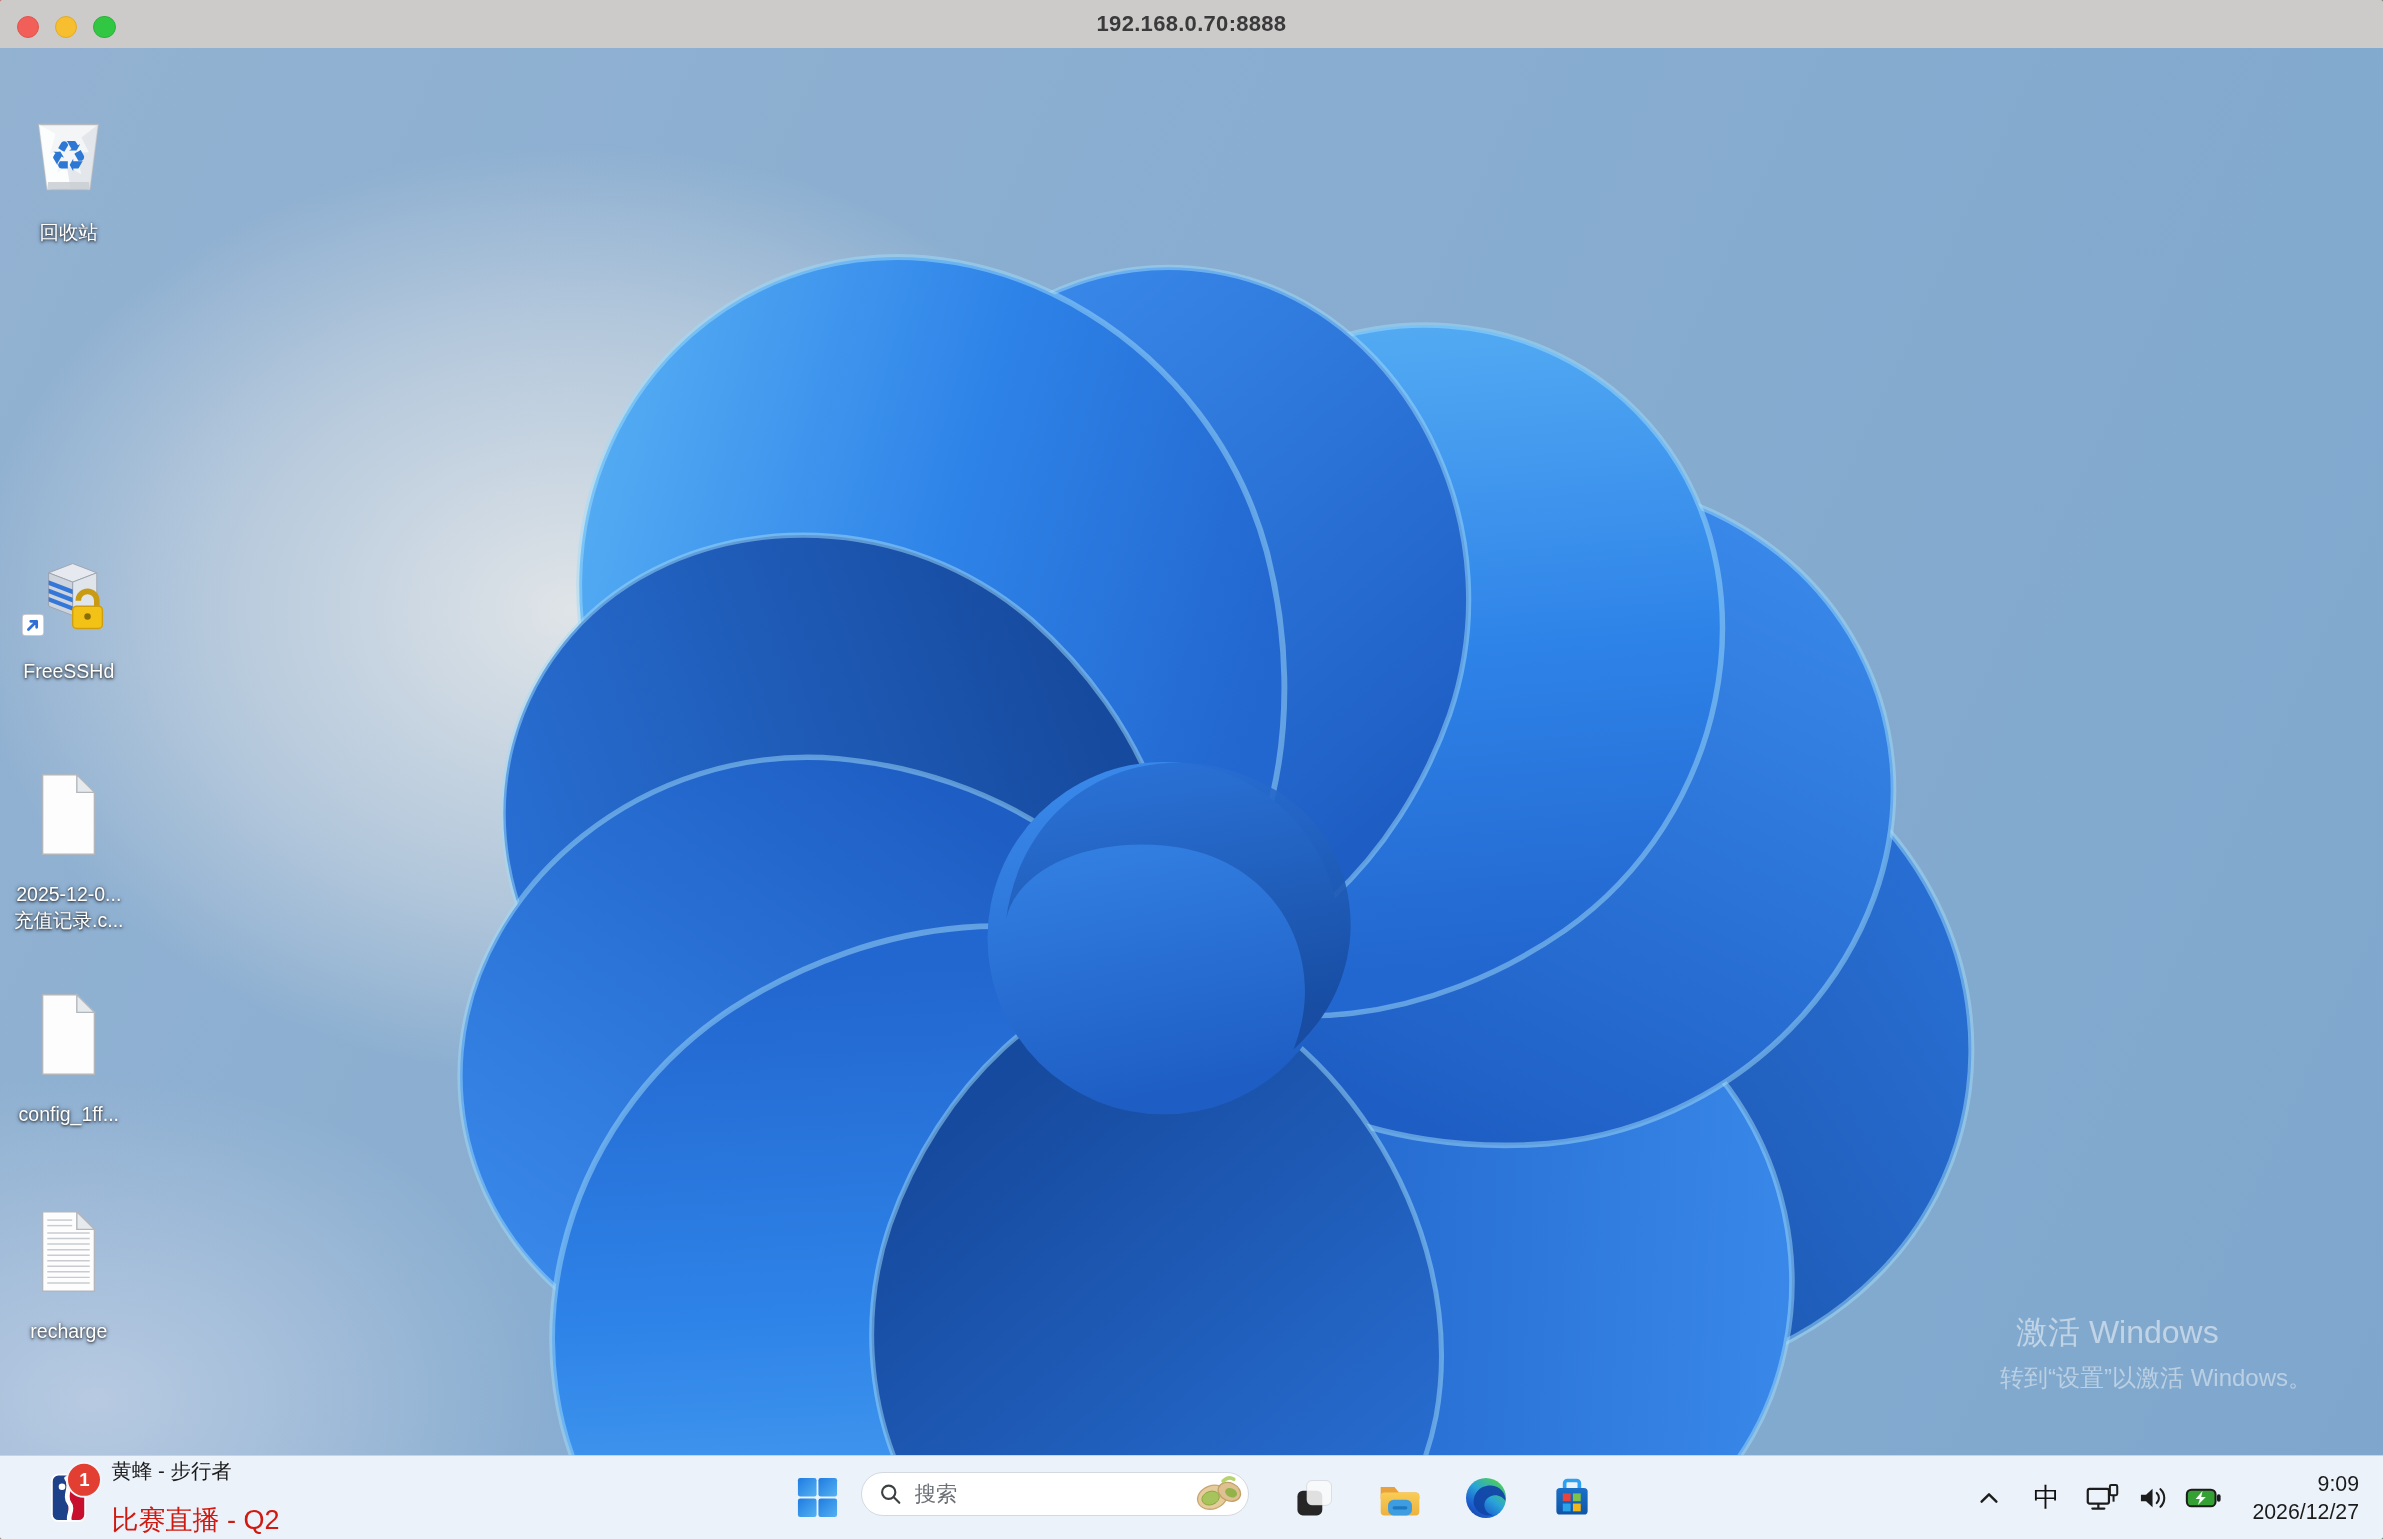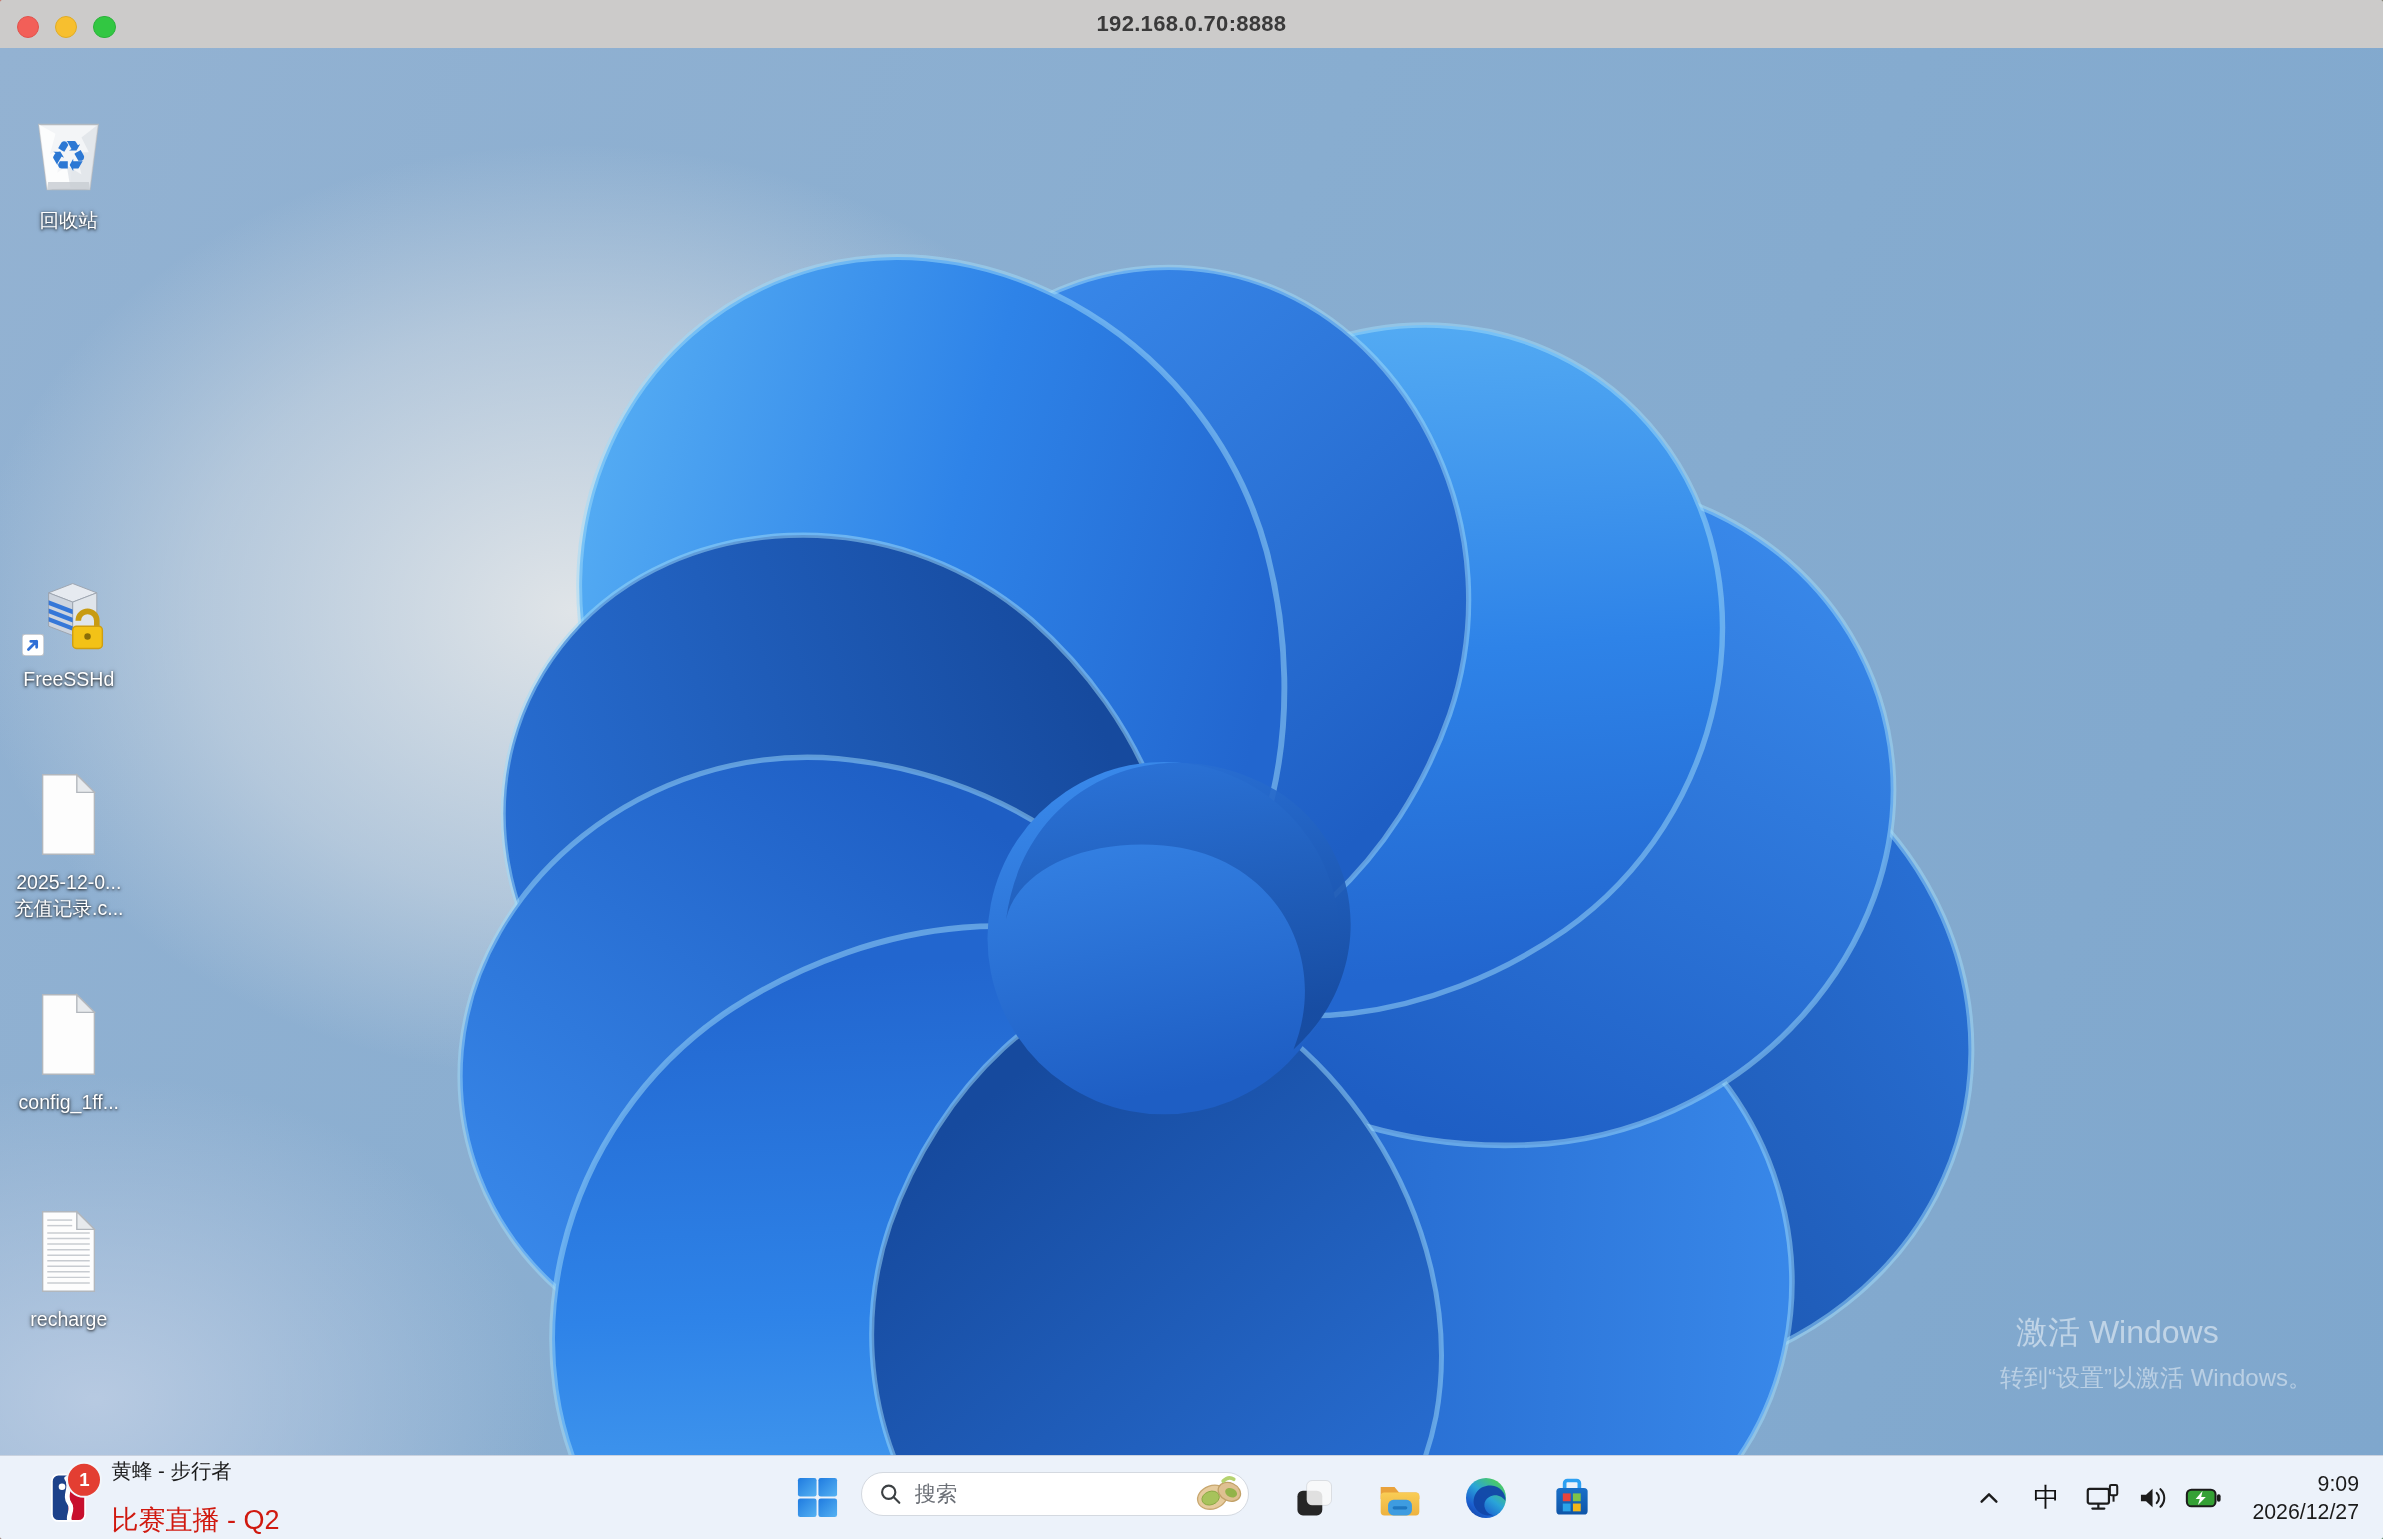--- a/index.html
+++ b/index.html
@@ -16,21 +16,21 @@
   
   .desktop{position:absolute;top:48px;left:0;right:0;bottom:83px;overflow:hidden;
     background:
       radial-gradient(ellipse 835px 649px at 24% 40%, rgba(228,231,233,.95) 0%, rgba(210,219,228,.55) 45%, rgba(210,219,228,0) 72%),
       radial-gradient(ellipse 649px 464px at 4% 96%, rgba(190,206,228,.85) 0%, rgba(190,206,228,0) 70%),
       linear-gradient(115deg,#93b2d2 0%,#88add0 45%,#7fa7cd 100%);}
   .bloom{position:absolute;inset:0;}
   
   .di{position:absolute;left:9.3px;width:119px;text-align:center;cursor:default;}
   .di .ic{display:flex;justify-content:center;align-items:flex-end;height:89px;position:relative;}
-  .di .lbl{margin-top:13px;font-size:19.5px;line-height:1.32;color:#fff;text-shadow:0 0.9px 2.8px rgba(0,0,0,.85),0 0 5.6px rgba(0,0,0,.4);}
+  .di .lbl{margin-top:25px;font-size:19.5px;line-height:1.32;color:#fff;text-shadow:0 0.9px 2.8px rgba(0,0,0,.85),0 0 5.6px rgba(0,0,0,.4);}
   .shortcut-badge{position:absolute;left:13px;bottom:-1.9px;}
   
   .watermark{position:absolute;left:2000px;top:1263px;color:rgba(244,248,252,.55);}
   .watermark .w1{font-size:32px;font-weight:400;margin-left:16px;}
   .watermark .w2{font-size:24px;margin-top:7.4px;color:rgba(244,248,252,.5);}
   
   .taskbar{position:absolute;left:0;right:0;bottom:0;height:83px;background:#ecf2fa;border-top:0.9px solid rgba(110,130,155,.28);}
   .widget{position:absolute;left:41px;top:50%;transform:translateY(-50%);display:flex;align-items:center;gap:15px;padding:3.7px 9.3px;border-radius:7.4px;cursor:pointer;}
   .nba-wrap{position:relative;width:37px;height:50px;}
   .badge{position:absolute;right:-15px;top:-11px;width:32px;height:32px;border-radius:50%;background:#e33e32;border:2.8px solid #f2f6fb;color:#fff;font-size:18.6px;font-weight:700;display:flex;align-items:center;justify-content:center;}
@@ -132,21 +132,21 @@
           <path d="M16,20 L34,30 L28,52 L40,46 L36,72 L52,60 L50,88 L25,90 Z" fill="#ffffff" opacity="0.75"></path>
           <path d="M80,20 L62,34 L70,50 L56,50 L62,74 L46,64 L50,88 L71,90 Z" fill="#dde2e7" opacity="0.75"></path>
           <path d="M25,90 L71,90 L70,82 L26,82 Z" fill="#c9ced4" opacity="0.85"></path>
           <text x="48" y="70" text-anchor="middle" font-size="46" fill="#2c78d4">♻</text>
         </svg>
       </div>
       <div class="lbl">回收站</div>
     </div>
 
 
-    <div class="di" style="top:528px">
+    <div class="di" style="top:508px">
       <div class="ic" style="height:78px">
         <svg width="78" height="76" viewBox="0 0 84 82">
           <polygon points="20,16 46,6 72,16 46,26" fill="#e6eaf0" stroke="#9aa2ad" stroke-width="1"></polygon>
           <polygon points="20,16 46,26 46,62 20,52" fill="#cdd4de" stroke="#9aa2ad" stroke-width="1"></polygon>
           <polygon points="46,26 72,16 72,52 46,62" fill="#e0e5eb" stroke="#9aa2ad" stroke-width="1"></polygon>
           <polygon points="20,24 46,34 46,39 20,29" fill="#3577d8"></polygon>
           <polygon points="20,33 46,43 46,48 20,38" fill="#3577d8"></polygon>
           <polygon points="20,42 46,52 46,57 20,47" fill="#3577d8"></polygon>
           <path d="M52,46 a10,10 0 0 1 20,0 v8" stroke="#c89b12" stroke-width="6" fill="none"></path>
           <rect x="46" y="52" width="32" height="24" rx="4" fill="#f3c217" stroke="#cf9e10" stroke-width="1.5"></rect>

